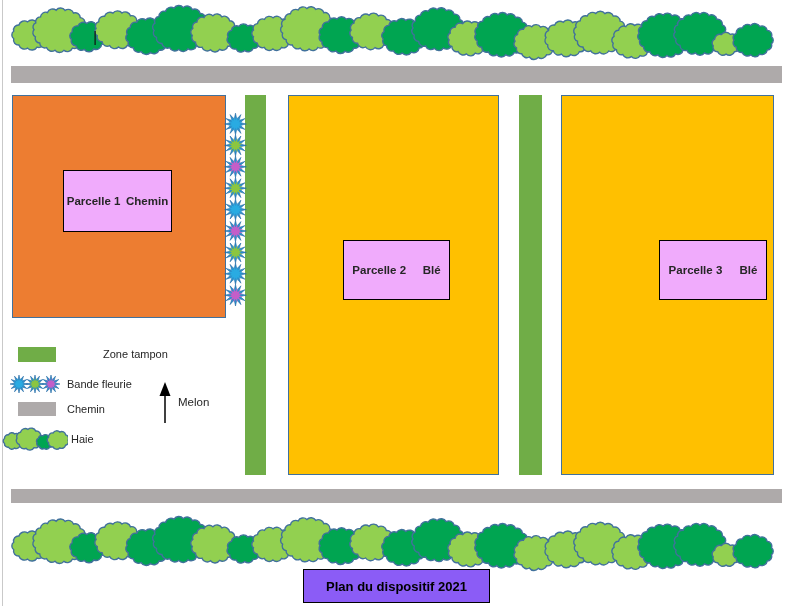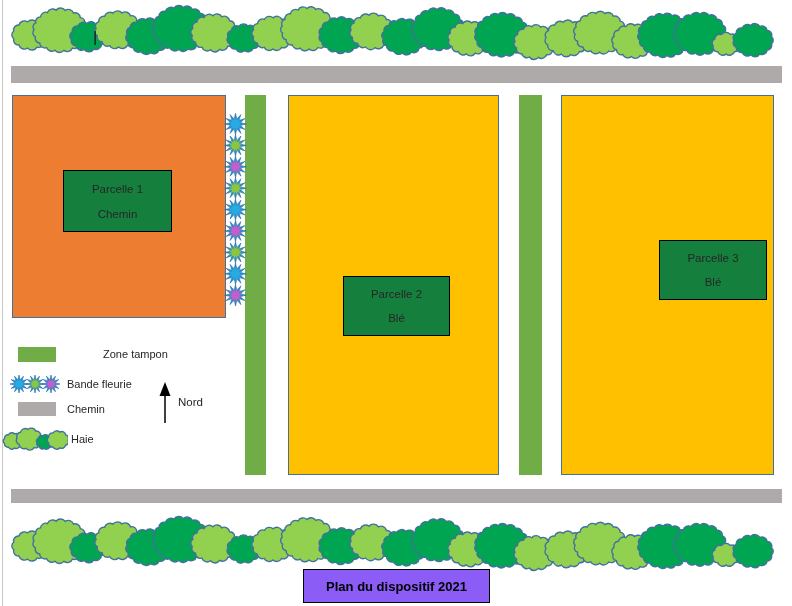--- a/index.html
+++ b/index.html
@@ -9,25 +9,25 @@
   .bar{position:absolute;left:11px;width:771px;background:var(--path);}
   .bar.top{top:66px;height:17px;}
   .bar.bottom{top:489px;height:14px;}
   .parcel{position:absolute;border:1.5px solid var(--outline_blue);box-sizing:border-box;}
   .parcel.p1{left:12px;top:95px;width:214px;height:223px;background:var(--melon_parcel);}
   .parcel.p2{left:288px;top:95px;width:211px;height:380px;background:var(--ble_parcel);}
   .parcel.p3{left:561px;top:95px;width:213px;height:380px;background:var(--ble_parcel);}
   .strip{position:absolute;top:95px;height:380px;background:var(--buffer);}
   .strip.s1{left:245px;width:21px;}
   .strip.s2{left:519px;width:23px;}
-  .plabel{position:absolute;background:#15803d;border:1.2px solid #000;box-sizing:border-box;
-          display:flex;flex-direction:column;justify-content:space-around;align-items:center;
-          padding:5px 0;font-size:11.5px;text-align:center;z-index:3;}
+  .plabel{position:absolute;background:#f0abfc;border:1.2px solid #000;box-sizing:border-box;
+          display:flex;justify-content:space-around;align-items:center;
+          padding:5px 0;font-size:11.5px;text-align:center;z-index:3;font-weight:bold;}
   .plabel.l1{left:63px;top:170px;width:109px;height:62px;}
-  .plabel.l2{left:343px;top:240px;width:107px;height:60px;margin-top:36px;}
+  .plabel.l2{left:343px;top:240px;width:107px;height:60px;}
   .plabel.l3{left:620px;top:240px;width:108px;height:60px;margin-left:39px;}
   .titlebox{position:absolute;left:303px;top:569px;width:187px;height:34px;background:#8b5cf6;
             border:1.3px solid #000;box-sizing:border-box;display:flex;align-items:center;
             justify-content:center;font-weight:bold;font-size:13px;color:#000;z-index:3;}
   .lrow{position:absolute;left:0;height:24px;display:flex;align-items:center;font-size:11px;}
   .lrow.r1{top:342px;gap:36px;} .lrow.r2{top:371px;height:26px;} .lrow.r3{top:397px;} .lrow.r4{top:424px;height:30px;}
   .swatch{width:38px;height:15px;margin-left:18px;}
   .swatch.green{background:var(--buffer);}
   .swatch.gray{height:14px;background:var(--path);}
   .lrow .lbl{margin-left:11px;white-space:nowrap;}
@@ -98,21 +98,21 @@
   <div class="lrow r3">
     <div class="swatch gray"></div>
     <span class="lbl">Chemin</span>
   </div>
 
   <div class="compass">
     <svg width="22" height="46" viewBox="0 0 22 46">
       <line x1="15" y1="44" x2="15" y2="12" stroke="#000" stroke-width="1.5"></line>
       <polygon points="15,3 9.5,17 20.5,17" fill="#000"></polygon>
     </svg>
-    <span class="lbl">Nord</span>
+    <span class="lbl">Melon</span>
   </div>
 
   <div class="titlebox">
     <span>Plan du dispositif 2021</span>
   </div>
 
   <svg id="overlay" width="792" height="606">
       <g>
         <path d="M47.0,35.0 A4.7,4.7 0 0 1 44.3,42.2 A5.4,5.4 0 0 1 37.1,47.1 A5.9,5.9 0 0 1 27.6,48.1 A5.7,5.7 0 0 1 18.9,45.0 A5.0,5.0 0 0 1 13.7,38.7 A4.6,4.6 0 0 1 13.7,31.3 A5.0,5.0 0 0 1 18.9,25.0 A5.7,5.7 0 0 1 27.6,21.9 A5.9,5.9 0 0 1 37.1,22.9 A5.4,5.4 0 0 1 44.3,27.8 A4.7,4.7 0 0 1 47.0,35.0Z" fill="#92D050" stroke="#41719C" stroke-width="1.4"></path>
         <path d="M84.2,37.7 A4.7,4.7 0 0 1 79.5,43.7 A5.2,5.2 0 0 1 72.5,48.1 A5.5,5.5 0 0 1 63.9,50.4 A5.6,5.6 0 0 1 54.9,50.2 A5.5,5.5 0 0 1 46.5,47.6 A5.1,5.1 0 0 1 39.7,43.0 A4.7,4.7 0 0 1 35.4,36.8 A4.4,4.4 0 0 1 34.0,29.8 A4.4,4.4 0 0 1 35.8,22.9 A4.7,4.7 0 0 1 40.5,16.9 A5.2,5.2 0 0 1 47.5,12.5 A5.5,5.5 0 0 1 56.1,10.2 A5.6,5.6 0 0 1 65.1,10.4 A5.5,5.5 0 0 1 73.5,13.0 A5.1,5.1 0 0 1 80.3,17.6 A4.7,4.7 0 0 1 84.6,23.8 A4.4,4.4 0 0 1 86.0,30.8 A4.4,4.4 0 0 1 84.2,37.7Z" fill="#92D050" stroke="#41719C" stroke-width="1.4"></path>

